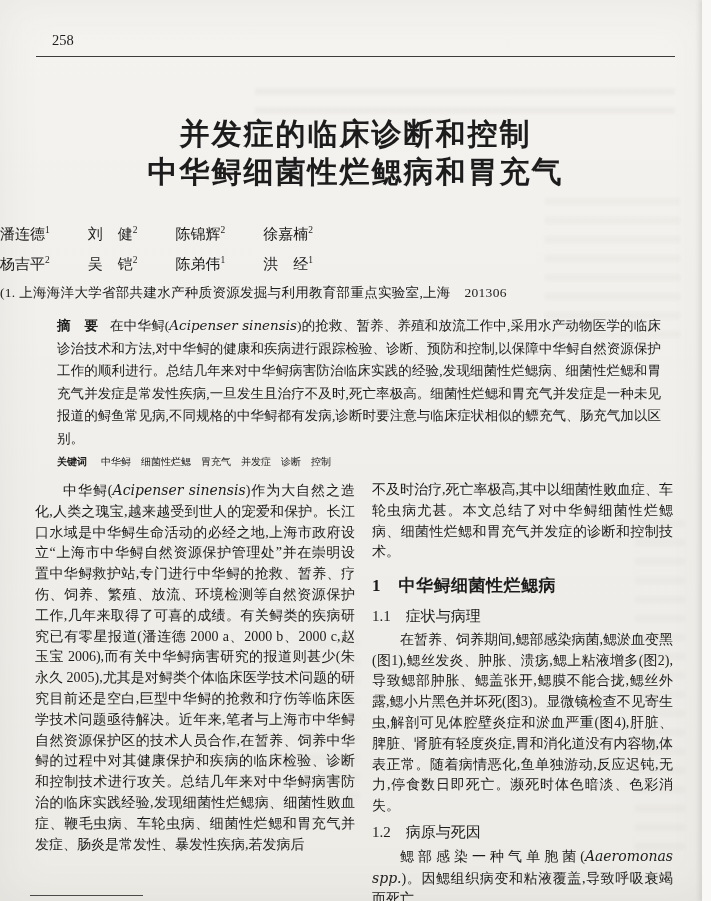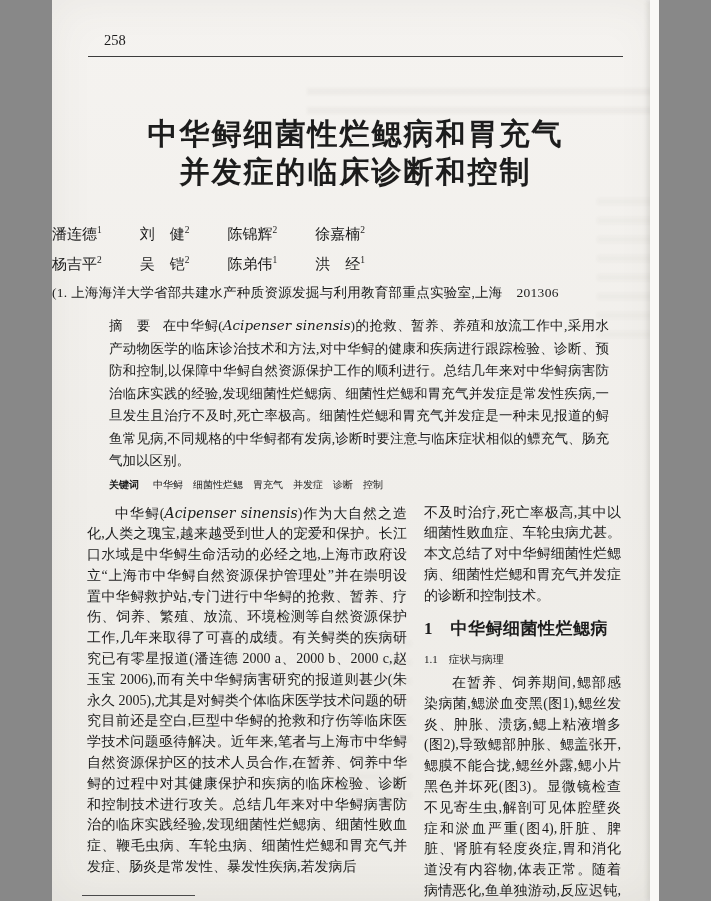--- a/index.html
+++ b/index.html
@@ -1,18 +1,18 @@
 <!DOCTYPE html>
 <html lang="zh"><head>
 <meta charset="utf-8">
 <style>
   html,body{margin:0;padding:0;background:#888;}
   .page{
     position:relative;
-    width:607px;height:901px;
+    width:711px;height:901px;
     margin:0 auto;
     background:linear-gradient(180deg,#f5f3f0 0%,#f0eeea 55%,#edebe6 100%);
     box-shadow:inset 0 0 45px rgba(90,80,70,.07);
     overflow:hidden;
     font-family:"Liberation Serif","DejaVu Serif",serif;
     color:#1c1c1c;
   }
   
   .edge-right{position:absolute;top:0;right:0;width:9px;height:100%;
     background:#f9f8f6;box-shadow:-3px 0 4px rgba(60,55,50,.10);}
@@ -32,52 +32,52 @@
   .title{margin-top:58px;text-align:center;font-size:30px;font-weight:700;
     line-height:38px;letter-spacing:2px;}
   
   .authors{margin-top:26px;}
   .author-row{display:flex;gap:38px;font-size:15px;line-height:26px;}
   .author sup{font-size:9.5px;}
   
   .affil{margin-top:4px;text-align:left;font-size:13.5px;line-height:24px;letter-spacing:.3px;}
   
   .abstract{margin:9px 50px 0 57px;font-size:13.5px;line-height:22.5px;text-align:justify;}
-  .abstract .lbl{font-weight:400;margin-right:12px;}
+  .abstract .lbl{font-weight:700;margin-right:12px;}
   .kw{margin:0 50px 0 57px;font-size:10px;line-height:23px;}
   .kw .lbl{font-weight:700;margin-right:14px;}
   
   .cols{display:flex;gap:17px;margin:7px 38px 0 35px;}
   .col{font-size:14px;line-height:20.8px;text-align:justify;}
   .col.left{width:320px;flex:0 0 auto;}
   .col.right{flex:1 1 auto;}
   .para{margin:0;}
   .para.indent{text-indent:2em;}
   .col i, .abstract i{font-family:"DejaVu Serif","Liberation Serif",serif;}
   h2.sec{font-size:17px;font-weight:700;margin:13px 0 9px 0;letter-spacing:.5px;}
-  h3.sub{font-size:11px;font-weight:500;margin:5px 0 3px 0;}
+  h3.sub{font-size:15px;font-weight:500;margin:5px 0 3px 0;}
 </style>
 </head>
 <body>
 
 <div class="page">
 
   <div class="ghost g1"></div>
   <div class="ghost g2"></div>
   <div class="ghost g3"></div>
   <div class="ghost g4"></div>
 
   <div class="hdr">
     <span>258</span>
   </div>
   <div class="hdr-rule"></div>
 
   <div class="title">
+    <span style="display:block">并发症的临床诊断和控制</span>
     <span style="display:block">中华鲟细菌性烂鳃病和胃充气</span>
-    <span style="display:block">并发症的临床诊断和控制</span>
   </div>
 
   <div class="authors">
     <div class="author-row">
       <span class="author"><span>潘连德</span><sup>1</sup></span>
       <span class="author"><span>刘　健</span><sup>2</sup></span>
       <span class="author"><span>陈锦辉</span><sup>2</sup></span>
       <span class="author"><span>徐嘉楠</span><sup>2</sup></span>
     </div>
     <div class="author-row">

